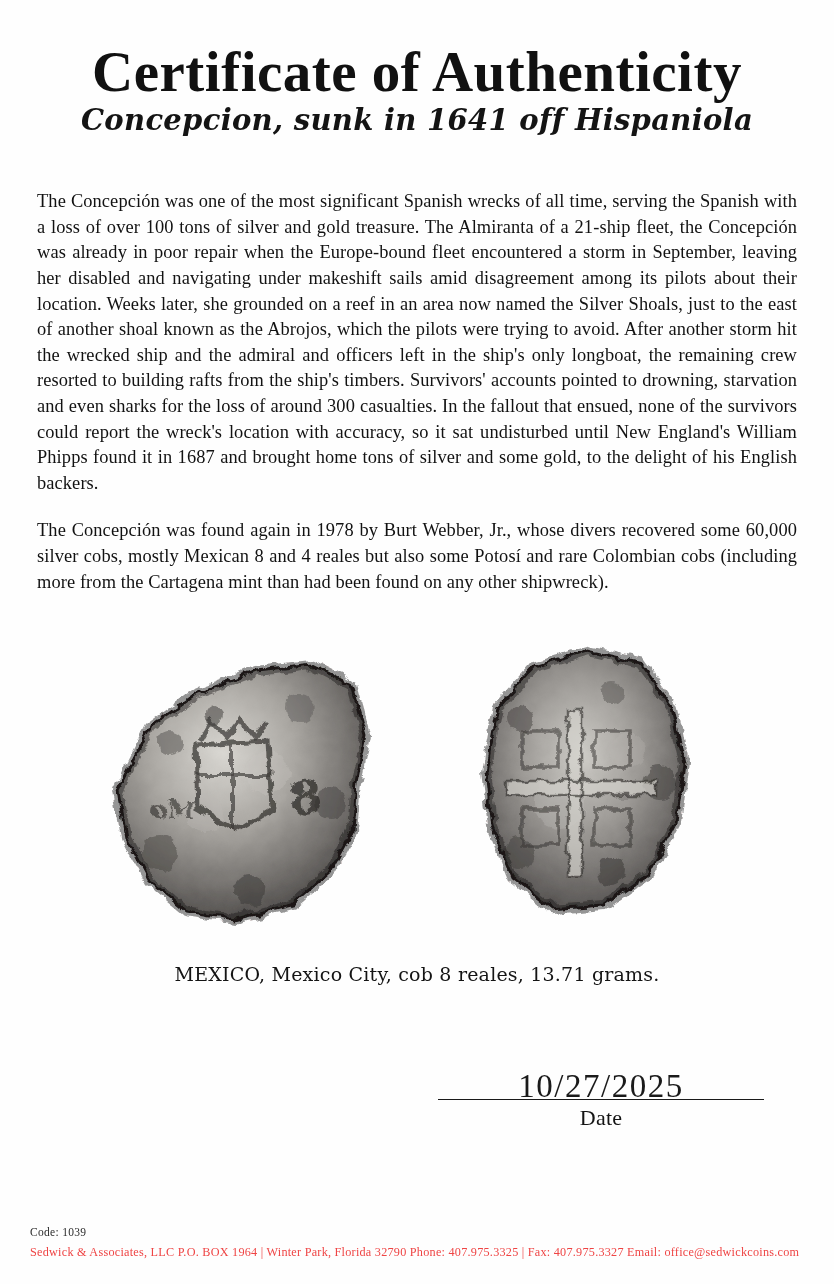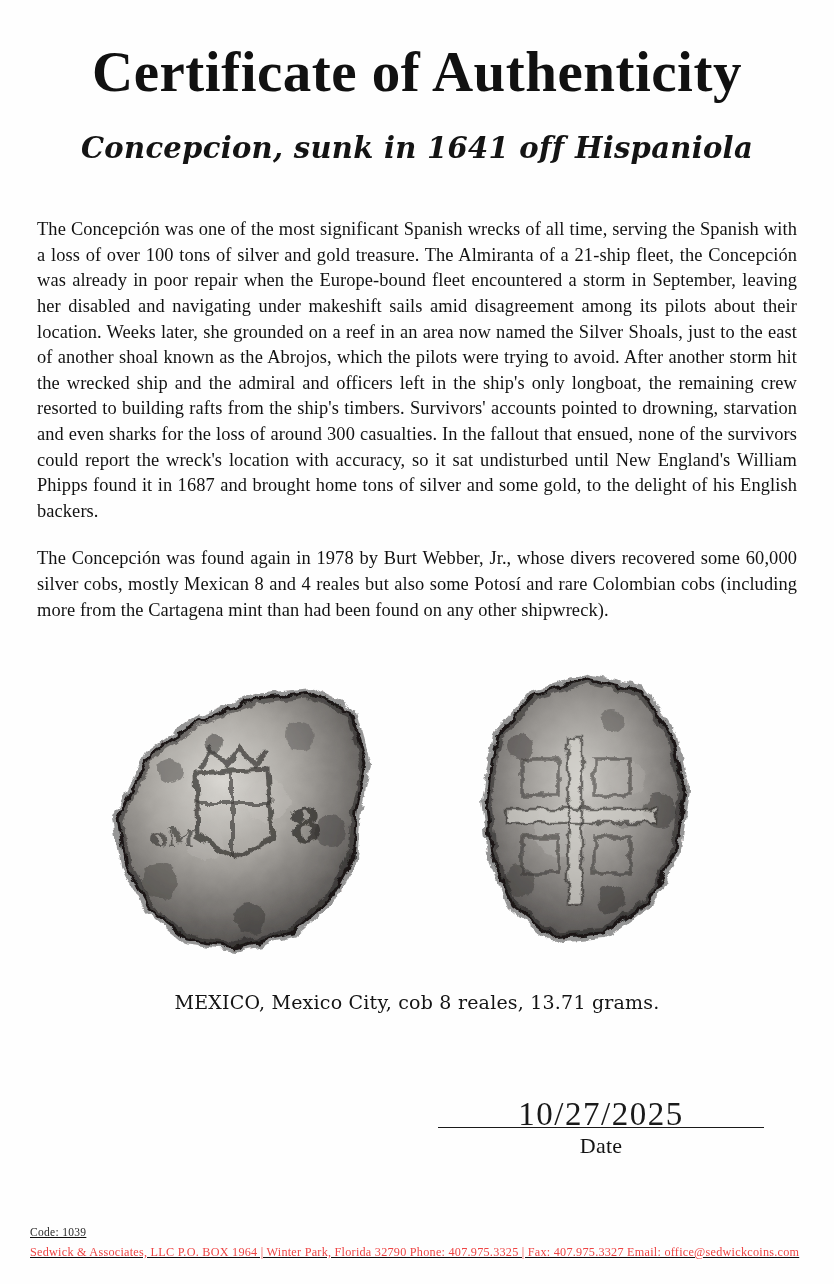--- a/index.html
+++ b/index.html
@@ -35,21 +35,21 @@
     font-family: Liberation Serif, serif;
     font-size: 57px;
     font-weight: 700;
     letter-spacing: 0.5px;
     line-height: 1.04;
     color: #111111;
     text-rendering: optimizeLegibility;
   }
 
   .cert-subtitle {
-    margin-top: 30px;
+    margin-top: 2px;
     font-family: "DejaVu Serif", "Liberation Serif", serif;
     font-style: italic;
     font-weight: 700;
     font-size: 29px;
     letter-spacing: 0.3px;
     color: #141414;
   }
 
   
   .body-copy {
@@ -153,21 +153,20 @@
   }
 
   
   .footer {
     position: absolute;
     left: 0;
     bottom: 24px;
     width: 834px;
     padding-left: 30px;
     padding-right: 24px;
-    text-decoration: underline;
   }
 
   .footer-code {
     font-family: "Liberation Serif", "DejaVu Serif", serif;
     font-size: 11.5px;
     color: #2a2a2a;
     letter-spacing: 0.3px;
   }
 
   .footer-line {

